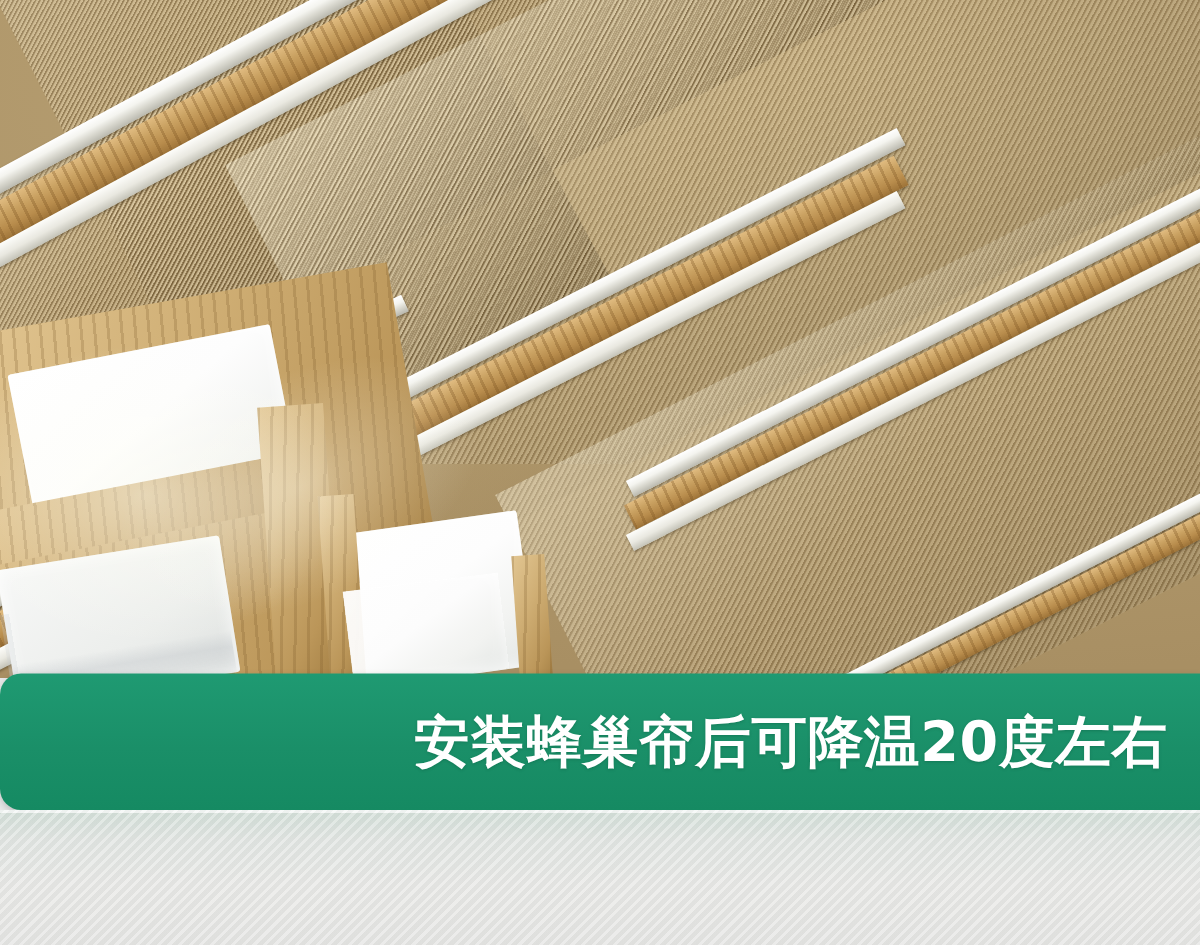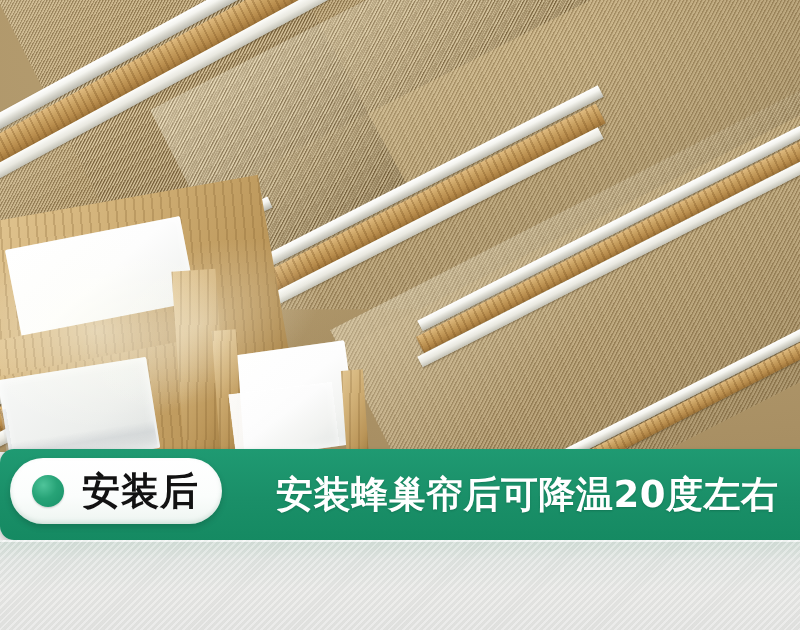--- a/index.html
+++ b/index.html
@@ -219,24 +219,20 @@
     <div class="wood" style="left:344px;top:370px;width:22px;height:90px;transform:rotate(-4deg);"></div>
 
     <div class="glass" style="left:232px;top:388px;width:104px;height:64px;transform:rotate(-7deg);opacity:.95;"></div>
 
     <div class="glow" style="left:-40px;top:230px;width:270px;height:200px;opacity:.55;"></div>
     <div class="glow" style="left:70px;top:250px;width:260px;height:150px;opacity:.35;transform:rotate(-25deg);"></div>
   </div>
 
   <div class="banner">
 
-    <div class="pill">
-      <span class="dot"></span>
-      <span class="pill-text">安装后</span>
-    </div>
 
     <div class="headline">安装蜂巢帘后可降温20度左右</div>
   </div>
 
   <div class="footer">
     <div class="footer-line"></div>
     <div class="footer-stripes"></div>
   </div>
 
 </div>

